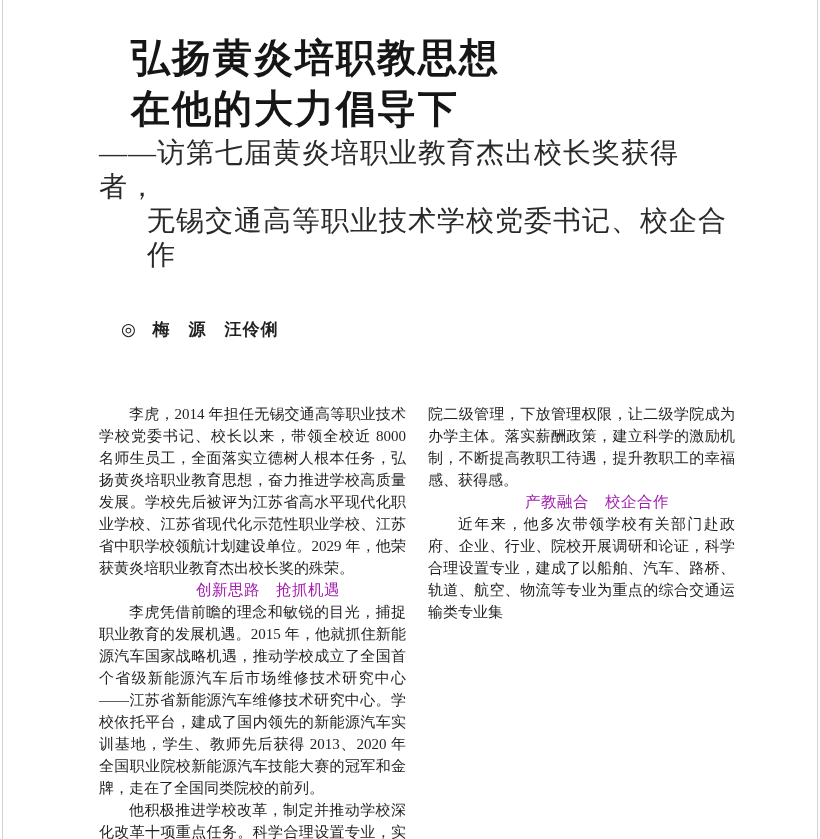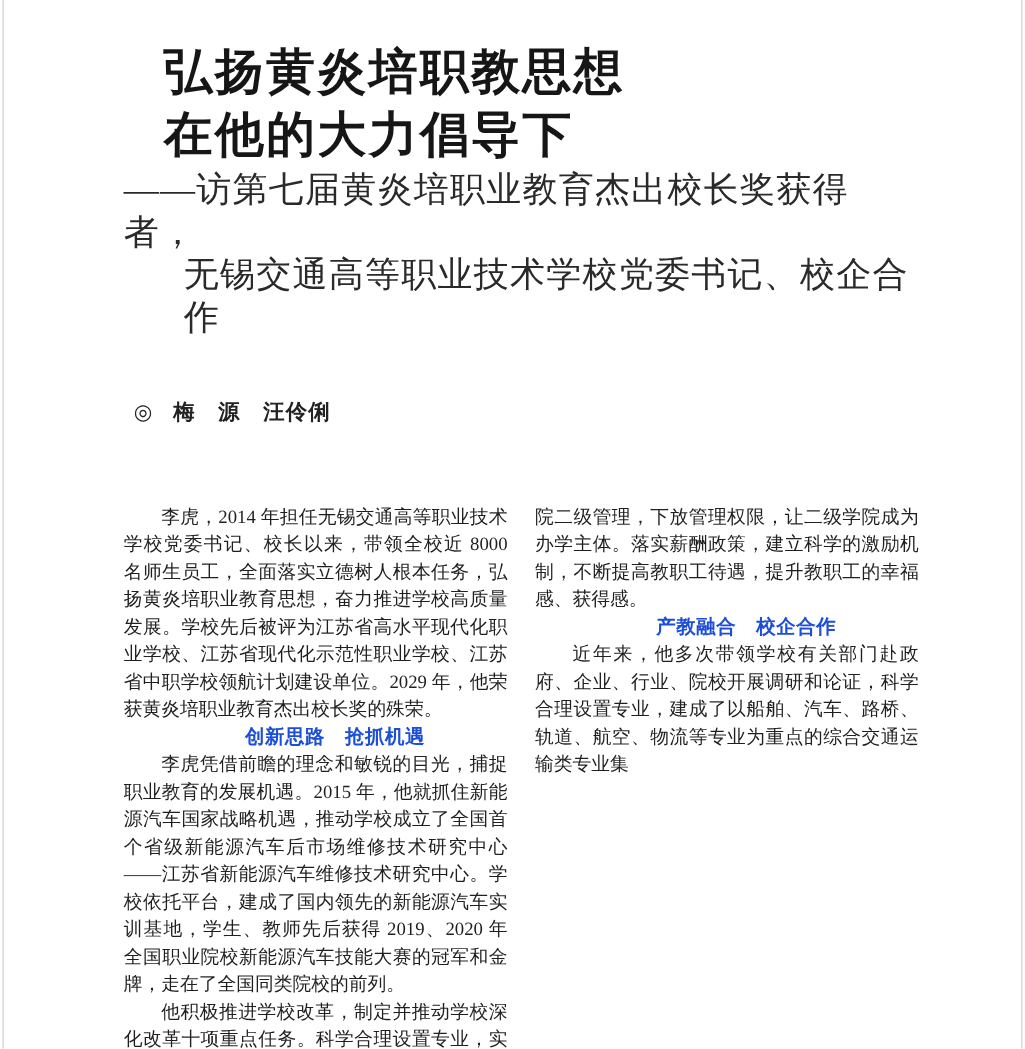--- a/index.html
+++ b/index.html
@@ -48,21 +48,21 @@
     font-family: "Liberation Serif", serif;
     font-weight: 400;
     font-size: 28px;
     line-height: 34px;
     letter-spacing: 1px;
     color: #2a2a2a;
   }
   .subtitle-line-2 { padding-left: 48px; }
 
   .author-line {
-    margin: 46px 0 0 8px;
+    margin: 46px 0 0 22px;
     font-family: "Liberation Sans", sans-serif;
     font-weight: 700;
     font-size: 17px;
     letter-spacing: 1px;
     color: #222222;
   }
   .author-marker {
     font-weight: 400;
     margin-right: 10px;
   }
@@ -82,27 +82,27 @@
   }
   .col p {
     margin: 0;
     text-indent: 2em;
   }
   .col p.continuation { text-indent: 0; }
 
   .section-heading {
     margin: 0;
     font-family: "Liberation Sans", sans-serif;
-    font-weight: 700;
+    font-weight: 400;
     font-size: 15.5px;
     line-height: 22px;
     text-align: center;
     text-indent: 0;
     letter-spacing: 0.5px;
-    color: #1d4ed8;
+    color: #a21caf;
   }
 </style>
 </head>
 <body>
 
 <div class="page-edge left"></div>
 <div class="page-edge right"></div>
 
 <div class="content">
 
@@ -119,21 +119,21 @@
   <div class="author-line">
     <span class="author-marker">◎</span>
     <span>梅　源　汪伶俐</span>
   </div>
 
   <div class="body-columns">
 
     <div class="col">
       <p>李虎，2014 年担任无锡交通高等职业技术学校党委书记、校长以来，带领全校近 8000 名师生员工，全面落实立德树人根本任务，弘扬黄炎培职业教育思想，奋力推进学校高质量发展。学校先后被评为江苏省高水平现代化职业学校、江苏省现代化示范性职业学校、江苏省中职学校领航计划建设单位。2029 年，他荣获黄炎培职业教育杰出校长奖的殊荣。</p>
       <p class="section-heading">创新思路　抢抓机遇</p>
-      <p>李虎凭借前瞻的理念和敏锐的目光，捕捉职业教育的发展机遇。2015 年，他就抓住新能源汽车国家战略机遇，推动学校成立了全国首个省级新能源汽车后市场维修技术研究中心——江苏省新能源汽车维修技术研究中心。学校依托平台，建成了国内领先的新能源汽车实训基地，学生、教师先后获得 2019、2020 年全国职业院校新能源汽车技能大赛的冠军和金牌，走在了全国同类院校的前列。</p>
+      <p>李虎凭借前瞻的理念和敏锐的目光，捕捉职业教育的发展机遇。2015 年，他就抓住新能源汽车国家战略机遇，推动学校成立了全国首个省级新能源汽车后市场维修技术研究中心——江苏省新能源汽车维修技术研究中心。学校依托平台，建成了国内领先的新能源汽车实训基地，学生、教师先后获得 2013、2020 年全国职业院校新能源汽车技能大赛的冠军和金牌，走在了全国同类院校的前列。</p>
       <p>他积极推进学校改革，制定并推动学校深化改革十项重点任务。科学合理设置专业，实现公寓、食堂超市、医疗保障等社会化服务。实施校</p>
     </div>
 
     <div class="col">
       <p class="continuation">院二级管理，下放管理权限，让二级学院成为办学主体。落实薪酬政策，建立科学的激励机制，不断提高教职工待遇，提升教职工的幸福感、获得感。</p>
       <p class="section-heading">产教融合　校企合作</p>
       <p>近年来，他多次带领学校有关部门赴政府、企业、行业、院校开展调研和论证，科学合理设置专业，建成了以船舶、汽车、路桥、轨道、航空、物流等专业为重点的综合交通运输类专业集</p>
     </div>
 
   </div>

